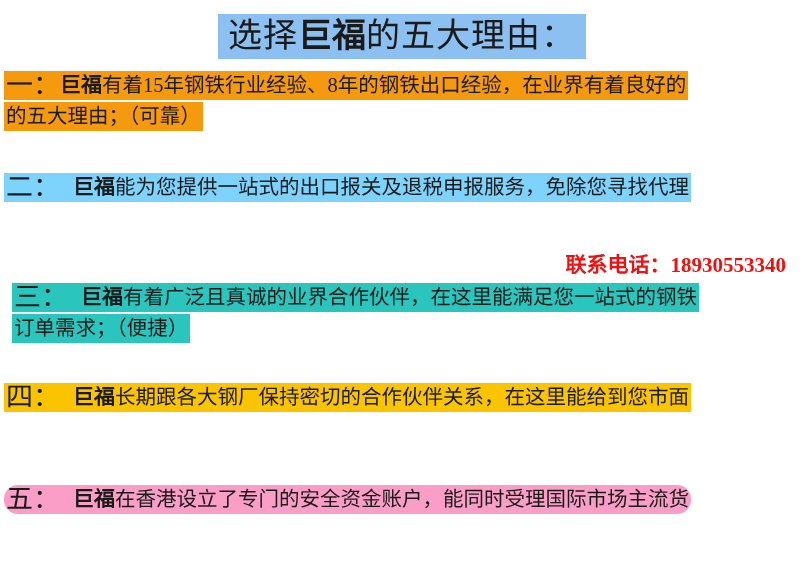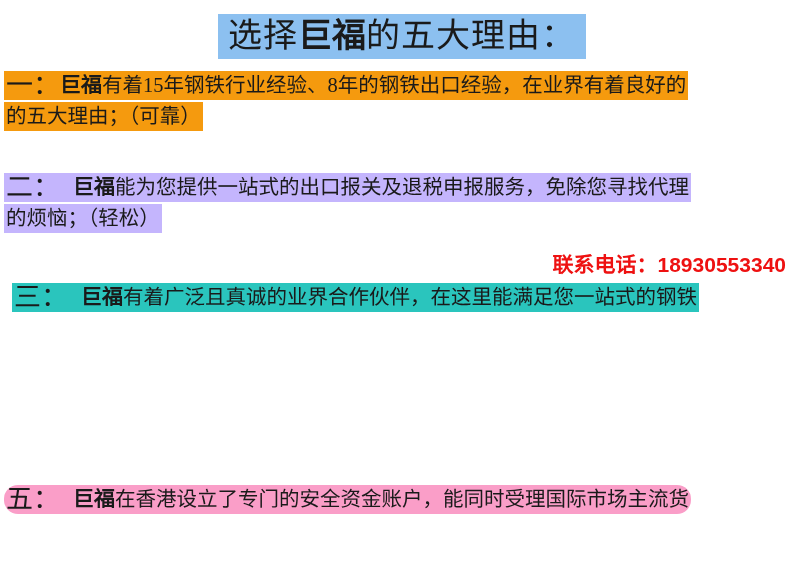--- a/index.html
+++ b/index.html
@@ -75,21 +75,21 @@
     font-family: "DejaVu Sans", "Liberation Sans", sans-serif;
     font-size: 21px;
   }
   .reason .gap {
     display: inline-block;
     width: 13px;
   }
 
   
   .hl-orange { background: #f59a0e; margin-top: 44px; }
-  .hl-green  { background: #c4b5fd; }
+  .hl-green  { background: #7dd3fc; }
   .hl-cyan   { background: #2ac5bd; margin-left: 8px; }
   .hl-yellow { background: #fac500; }
   .hl-pink   { background: #fa9ec8; border-radius: 14px; }
 
   
   .r1 { top: 70px; }
   .r2 { top: 172px; }
   .r3 { top: 282px; }
   .r4 { top: 382px; }
   .r5 { top: 484px; }
@@ -99,52 +99,53 @@
     position: absolute;
     left: 0;
     top: 248px;
     width: 786px;
     text-align: right;
   }
   .phone-text {
     font-size: 21px;
     font-weight: bold;
     color: #ee1111;
-    font-family: Liberation Sans, sans-serif;
+    font-family: Liberation Serif, serif;
     white-space: nowrap;
     text-align: center;
   }
 </style>
 </head>
 <body>
 
 <div class="page">
 
   <div class="title-row">
     <span class="title-text"><span>选择</span><span class="brand">巨福</span><span>的五大理由：</span></span>
   </div>
 
   <div class="reason r1">
     <span class="line"><span class="hl hl-orange"><span class="num">一：</span><span class="brand">巨福</span><span>有着15年钢铁行业经验、8年的钢铁出口经验，在业界有着良好的</span></span></span>
     <span class="line"><span class="hl hl-orange">的五大理由；（可靠）</span></span>
   </div>
 
   <div class="reason r2">
     <span class="line"><span class="hl hl-green"><span class="num">二：</span><span class="gap"></span><span class="brand">巨福</span><span>能为您提供一站式的出口报关及退税申报服务，免除您寻找代理</span></span></span>
-    <span class="line"><span class="hl hl-green">的烦恼；（轻松）</span></span>
   </div>
 
   <div class="phone-row">
     <span class="phone-text">联系电话：18930553340</span>
   </div>
 
   <div class="reason r3">
     <span class="line"><span class="hl hl-cyan"><span class="num">三：</span><span class="gap"></span><span class="brand">巨福</span><span>有着广泛且真诚的业界合作伙伴，在这里能满足您一站式的钢铁</span></span></span>
+    <span class="line"><span class="hl hl-cyan">订单需求；（便捷）</span></span>
   </div>
 
   <div class="reason r4">
+    <span class="line"><span class="hl hl-yellow"><span class="num">四：</span><span class="gap"></span><span class="brand">巨福</span><span>长期跟各大钢厂保持密切的合作伙伴关系，在这里能给到您市面</span></span></span>
   </div>
 
   <div class="reason r5">
     <span class="line"><span class="hl hl-pink"><span class="num">五：</span><span class="gap"></span><span class="brand">巨福</span><span>在香港设立了专门的安全资金账户，能同时受理国际市场主流货</span></span></span>
   </div>
 
 </div>
 
 </body></html>

